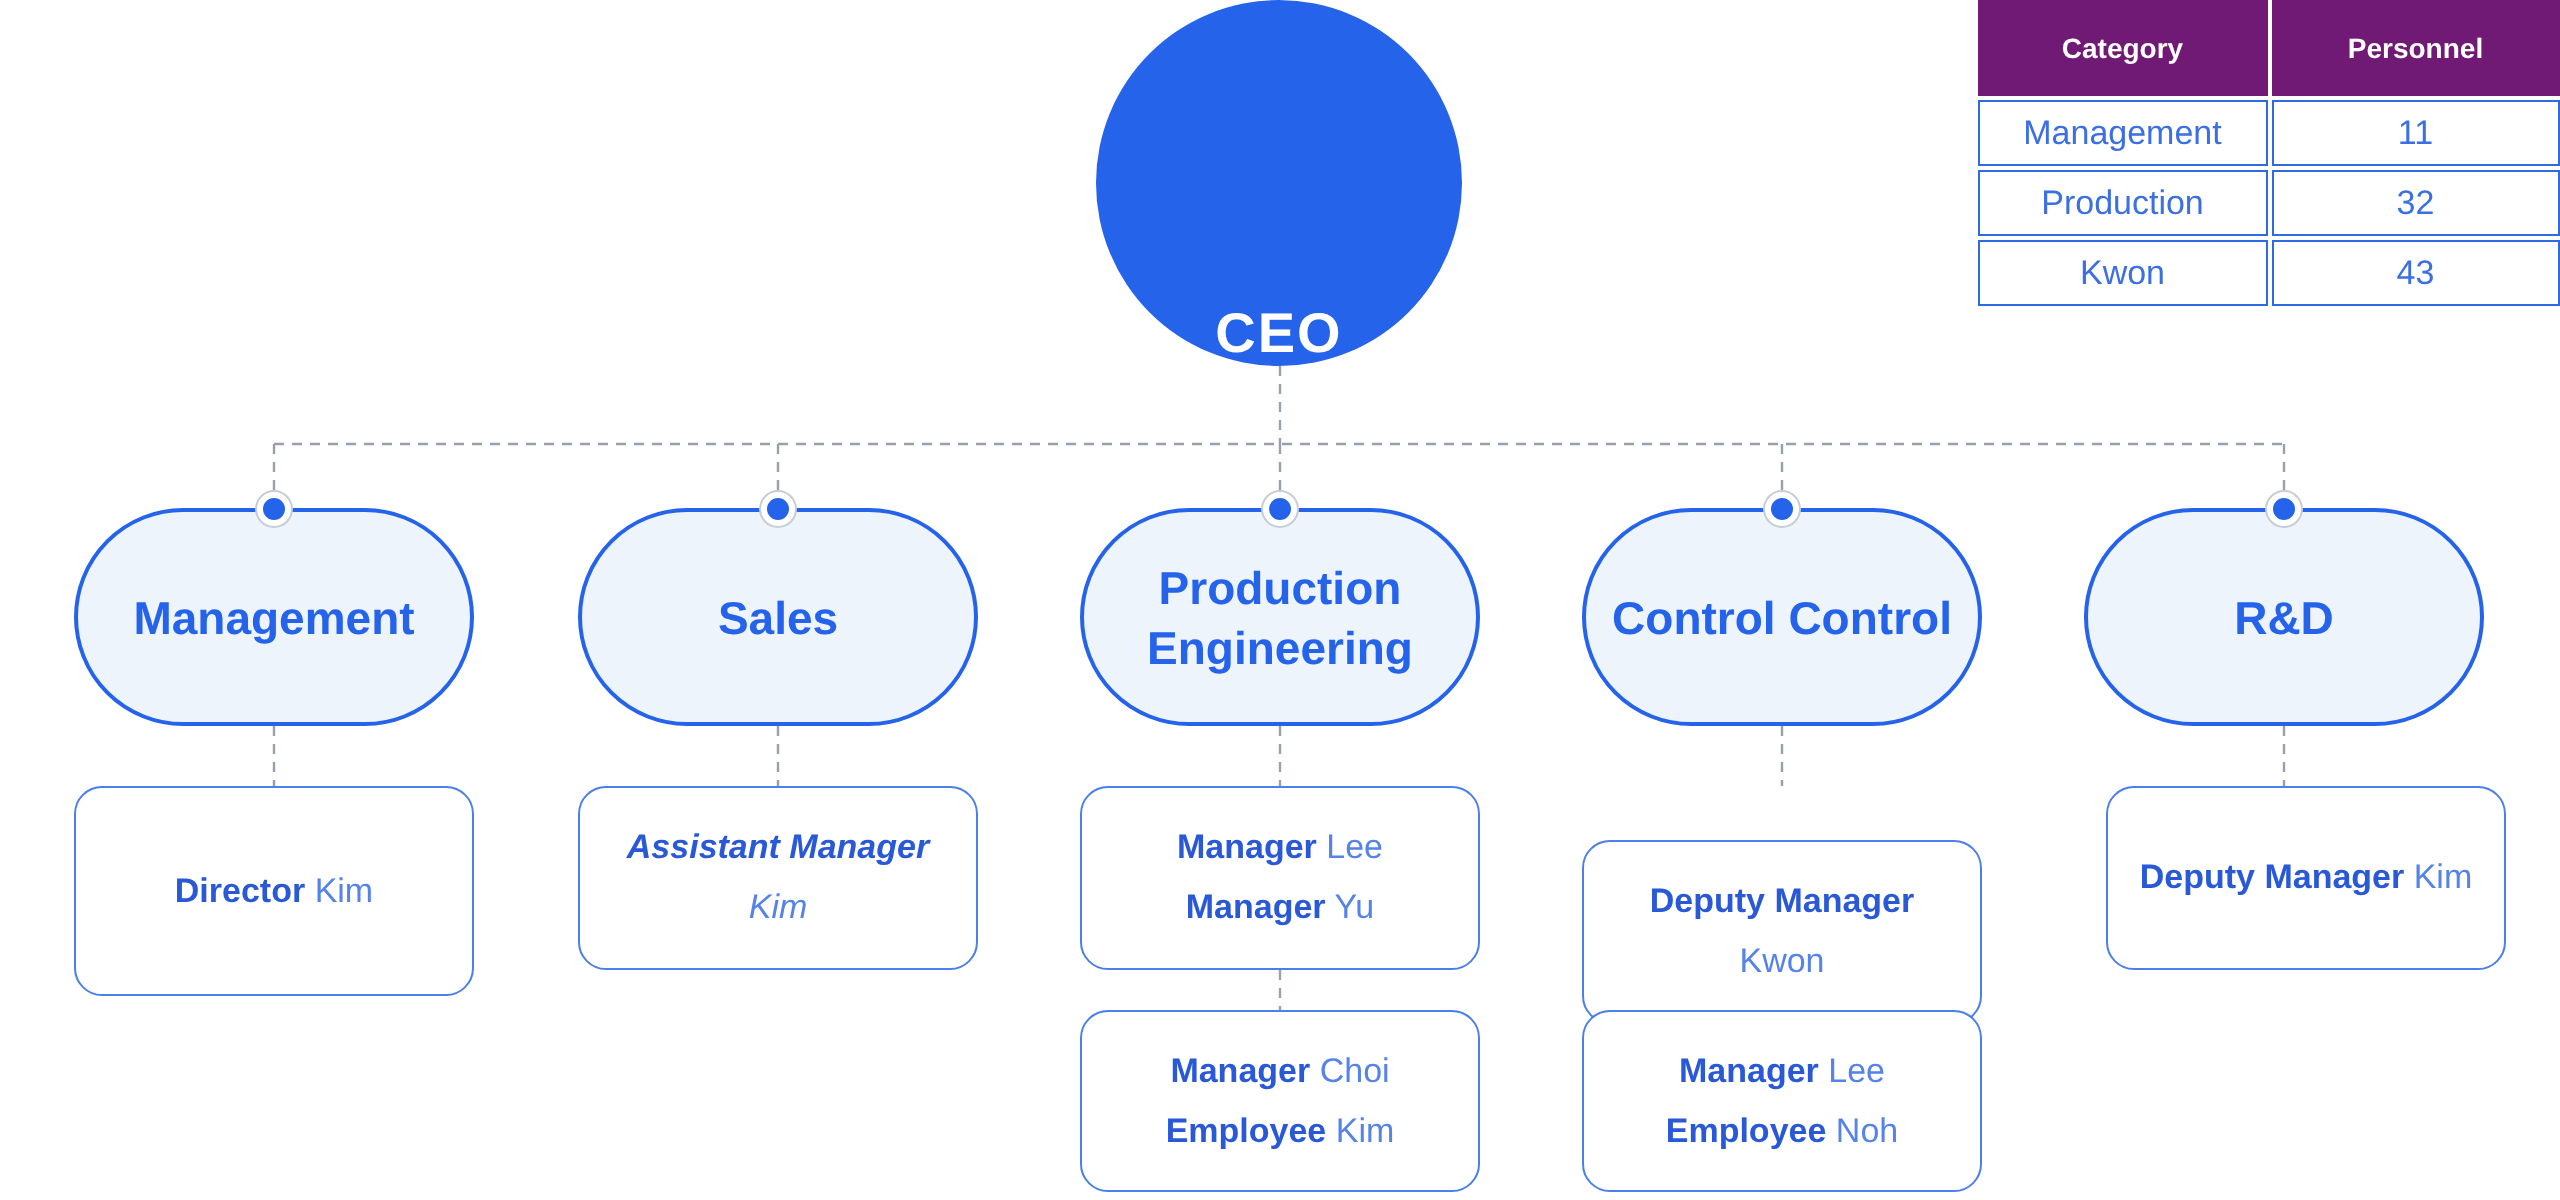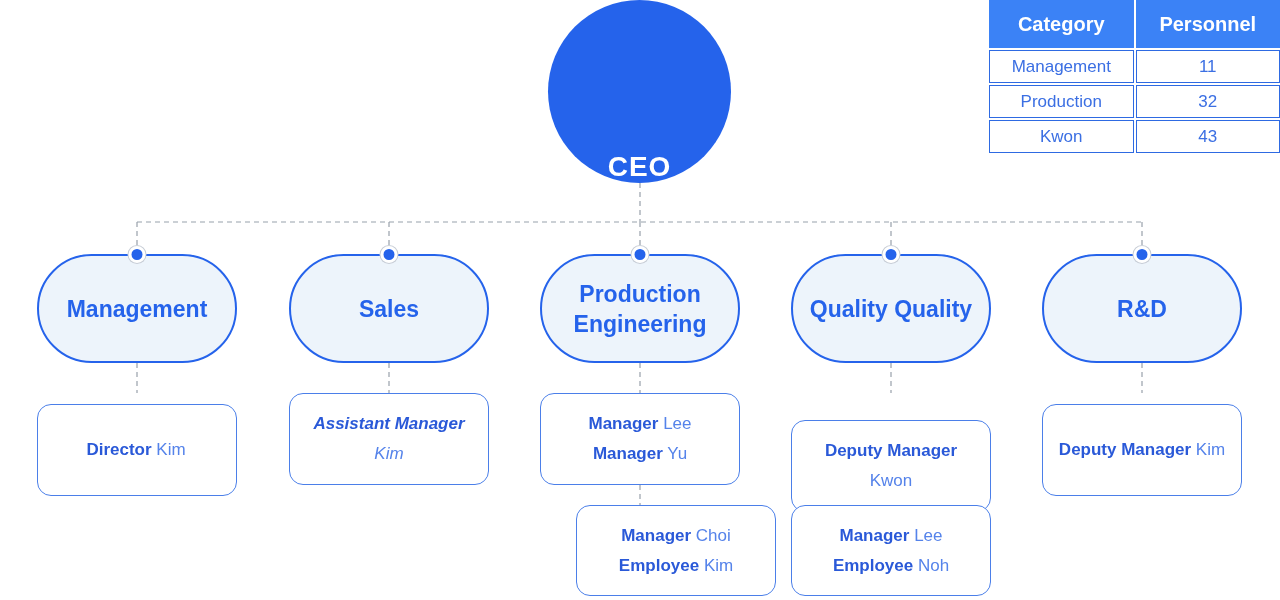--- a/index.html
+++ b/index.html
@@ -31,21 +31,21 @@
         border:1.4px solid #4b7fe9;border-radius:14px;
         display:flex;flex-direction:column;align-items:center;justify-content:center;
         padding:0 13px;}
   .member{display:block;text-align:center;font-size:17px;line-height:30px;width:174px;}
   .member .role{color:#2a59d8;font-weight:bold;}
   .member .nm{color:#5583ea;font-weight:normal;}
 
   
   .ptable{position:absolute;left:989px;top:0;width:291px;display:grid;
           grid-template-columns:1fr 1fr;gap:2px;}
-  .ptable .th{background:#3b82f6;color:#ffffff;font-weight:bold;font-size:20px;
+  .ptable .th{background:#701a75;color:#ffffff;font-weight:bold;font-size:14px;
               height:48px;display:flex;align-items:center;justify-content:center;}
   .ptable .td{background:#ffffff;border:1px solid #2e6ae2;box-sizing:border-box;
               color:#3b6fe3;font-size:17px;height:33px;
               display:flex;align-items:center;justify-content:center;}
 </style>
 </head>
 <body>
 
 <div id="canvas">
   <svg id="connectors" width="1280" height="600">
@@ -55,21 +55,21 @@
   <div class="ceo">
     <span>CEO</span>
   </div>
 
   <div id="branches">
       <div class="branch" style="left: 37px; top: 0px;">
         <div class="pill" style="top: 254px;">
           <span class="dot"></span>
           <span class="title">Management</span>
         </div>
-        <div class="mbox" style="top: 404px; height: 92px; align-items: flex-end;">
+        <div class="mbox" style="top: 393px; height: 105px;">
           <div class="member"><span class="role">Director</span> <span class="nm">Kim</span></div>
         </div>
       </div>
       <div class="branch" style="left: 289px; top: 0px;">
         <div class="pill" style="top: 254px;">
           <span class="dot"></span>
           <span class="title">Sales</span>
         </div>
         <div class="mbox" style="top: 393px; height: 92px; font-style: italic;">
           <div class="member"><span class="role">Assistant Manager</span> <span class="nm">Kim</span></div>
@@ -77,44 +77,44 @@
       </div>
       <div class="branch" style="left: 540px; top: 0px;">
         <div class="pill" style="top: 254px;">
           <span class="dot"></span>
           <span class="title">Production Engineering</span>
         </div>
         <div class="mbox" style="top: 393px; height: 92px;">
           <div class="member"><span class="role">Manager</span> <span class="nm">Lee</span></div>
           <div class="member"><span class="role">Manager</span> <span class="nm">Yu</span></div>
         </div>
-        <div class="mbox" style="top: 505px; height: 91px; margin-left: 36px;">
+        <div class="mbox" style="top: 505px; height: 91px;">
           <div class="member"><span class="role">Manager</span> <span class="nm">Choi</span></div>
           <div class="member"><span class="role">Employee</span> <span class="nm">Kim</span></div>
         </div>
       </div>
       <div class="branch" style="left: 791px; top: 0px;">
         <div class="pill" style="top: 254px;">
           <span class="dot"></span>
-          <span class="title">Quality Quality</span>
+          <span class="title">Control Control</span>
         </div>
         <div class="mbox" style="top: 393px; height: 92px; margin-top: 27px;">
           <div class="member"><span class="role">Deputy Manager</span> <span class="nm">Kwon</span></div>
         </div>
         <div class="mbox" style="top: 505px; height: 91px;">
           <div class="member"><span class="role">Manager</span> <span class="nm">Lee</span></div>
           <div class="member"><span class="role">Employee</span> <span class="nm">Noh</span></div>
         </div>
       </div>
       <div class="branch" style="left: 1042px; top: 0px;">
         <div class="pill" style="top: 254px;">
           <span class="dot"></span>
           <span class="title">R&amp;D</span>
         </div>
-        <div class="mbox" style="top: 404px; height: 92px;">
+        <div class="mbox" style="top: 393px; height: 92px; margin-left: 11px;">
           <div class="member"><span class="role">Deputy Manager</span> <span class="nm">Kim</span></div>
         </div>
       </div>
     </div>
 
   <div class="ptable" id="ptable">
       <div class="th">Category</div>
       <div class="th">Personnel</div>
       <div class="td">Management</div>
       <div class="td">11</div>

